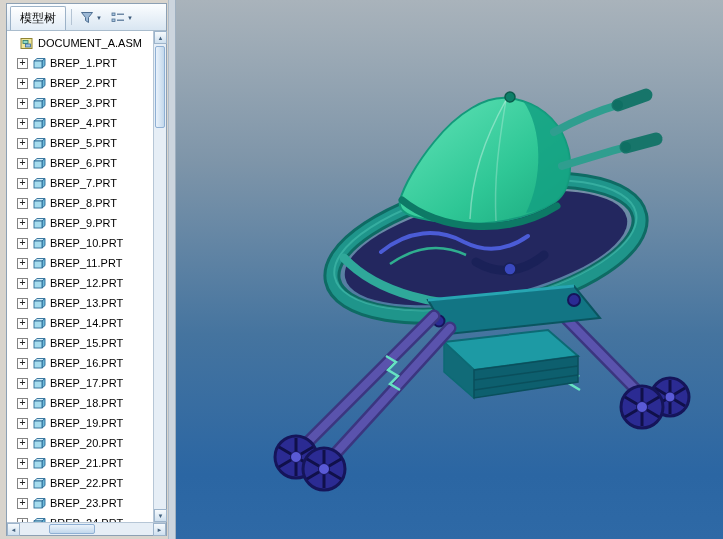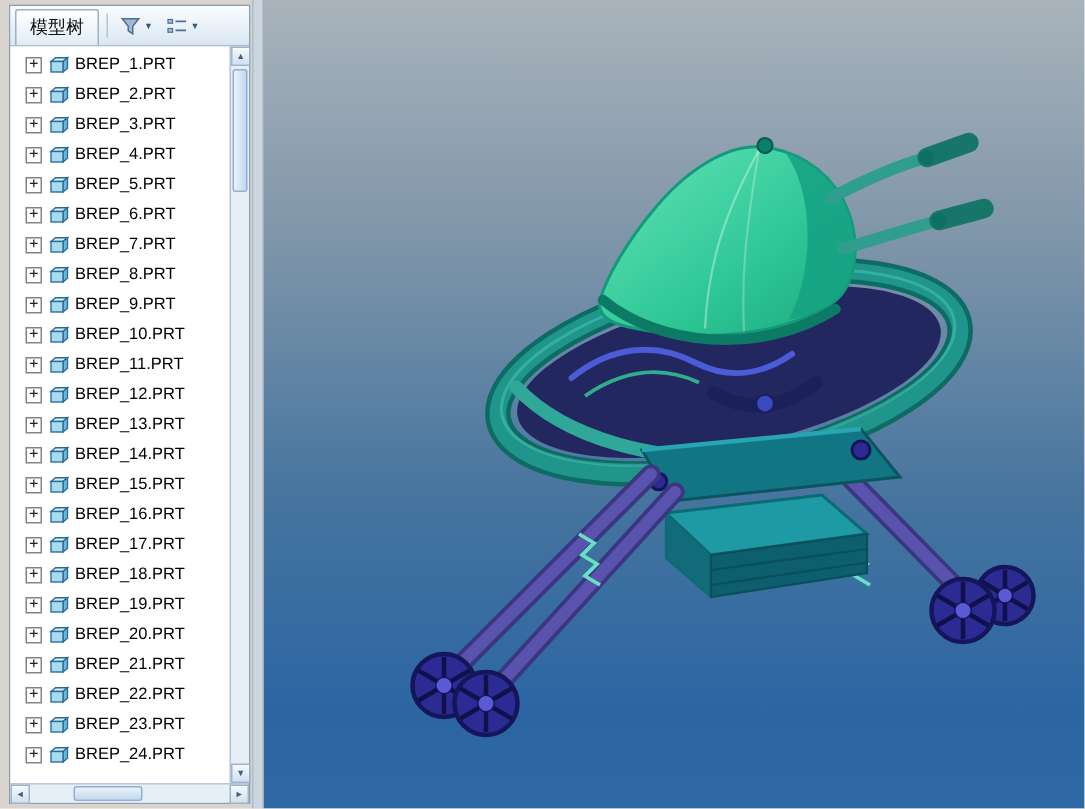--- a/index.html
+++ b/index.html
@@ -73,20 +73,28 @@
           <rect x="1" y="8" width="3" height="2.5" fill="#a8c6e0" stroke="#4f6f92" stroke-width="0.8"></rect>
           <line x1="6" y1="3.2" x2="13" y2="3.2" stroke="#4f6f92" stroke-width="1.2"></line>
           <line x1="6" y1="9.2" x2="13" y2="9.2" stroke="#4f6f92" stroke-width="1.2"></line>
         </svg>
         <span class="caret">▼</span>
       </button>
     </div>
 
     <div class="panel-body">
       <div class="tree">
+        <div class="tree-row root">
+          <svg width="14" height="13" viewBox="0 0 14 13">
+            <rect x="1" y="1.5" width="11" height="10" fill="#efe79a" stroke="#8f8433" stroke-width="1"></rect>
+            <rect x="3" y="3.5" width="5" height="3" fill="#8fd8c8" stroke="#2a7a6a" stroke-width="0.8"></rect>
+            <rect x="5.5" y="7" width="5" height="3" fill="#9ec6ea" stroke="#3a6a9a" stroke-width="0.8"></rect>
+          </svg>
+          <span class="lbl">DOCUMENT_A.ASM</span>
+        </div>
         <div id="tree-list">
   <div class="tree-row">
     <span class="expander">
                 <span class="plus">+</span>
               </span>
     <svg class="part-icon" width="14" height="13" viewBox="0 0 14 13">
       <polygon points="2,4 5,1.5 13,1.5 10,4" fill="#d2eef8" stroke="#2a6a96" stroke-width="0.9"></polygon>
       <polygon points="10,4 13,1.5 13,8.5 10,11" fill="#6cb8d8" stroke="#2a6a96" stroke-width="0.9"></polygon>
       <rect x="2" y="4" width="8" height="7" fill="#a6dcee" stroke="#2a6a96" stroke-width="0.9"></rect>
     </svg>

